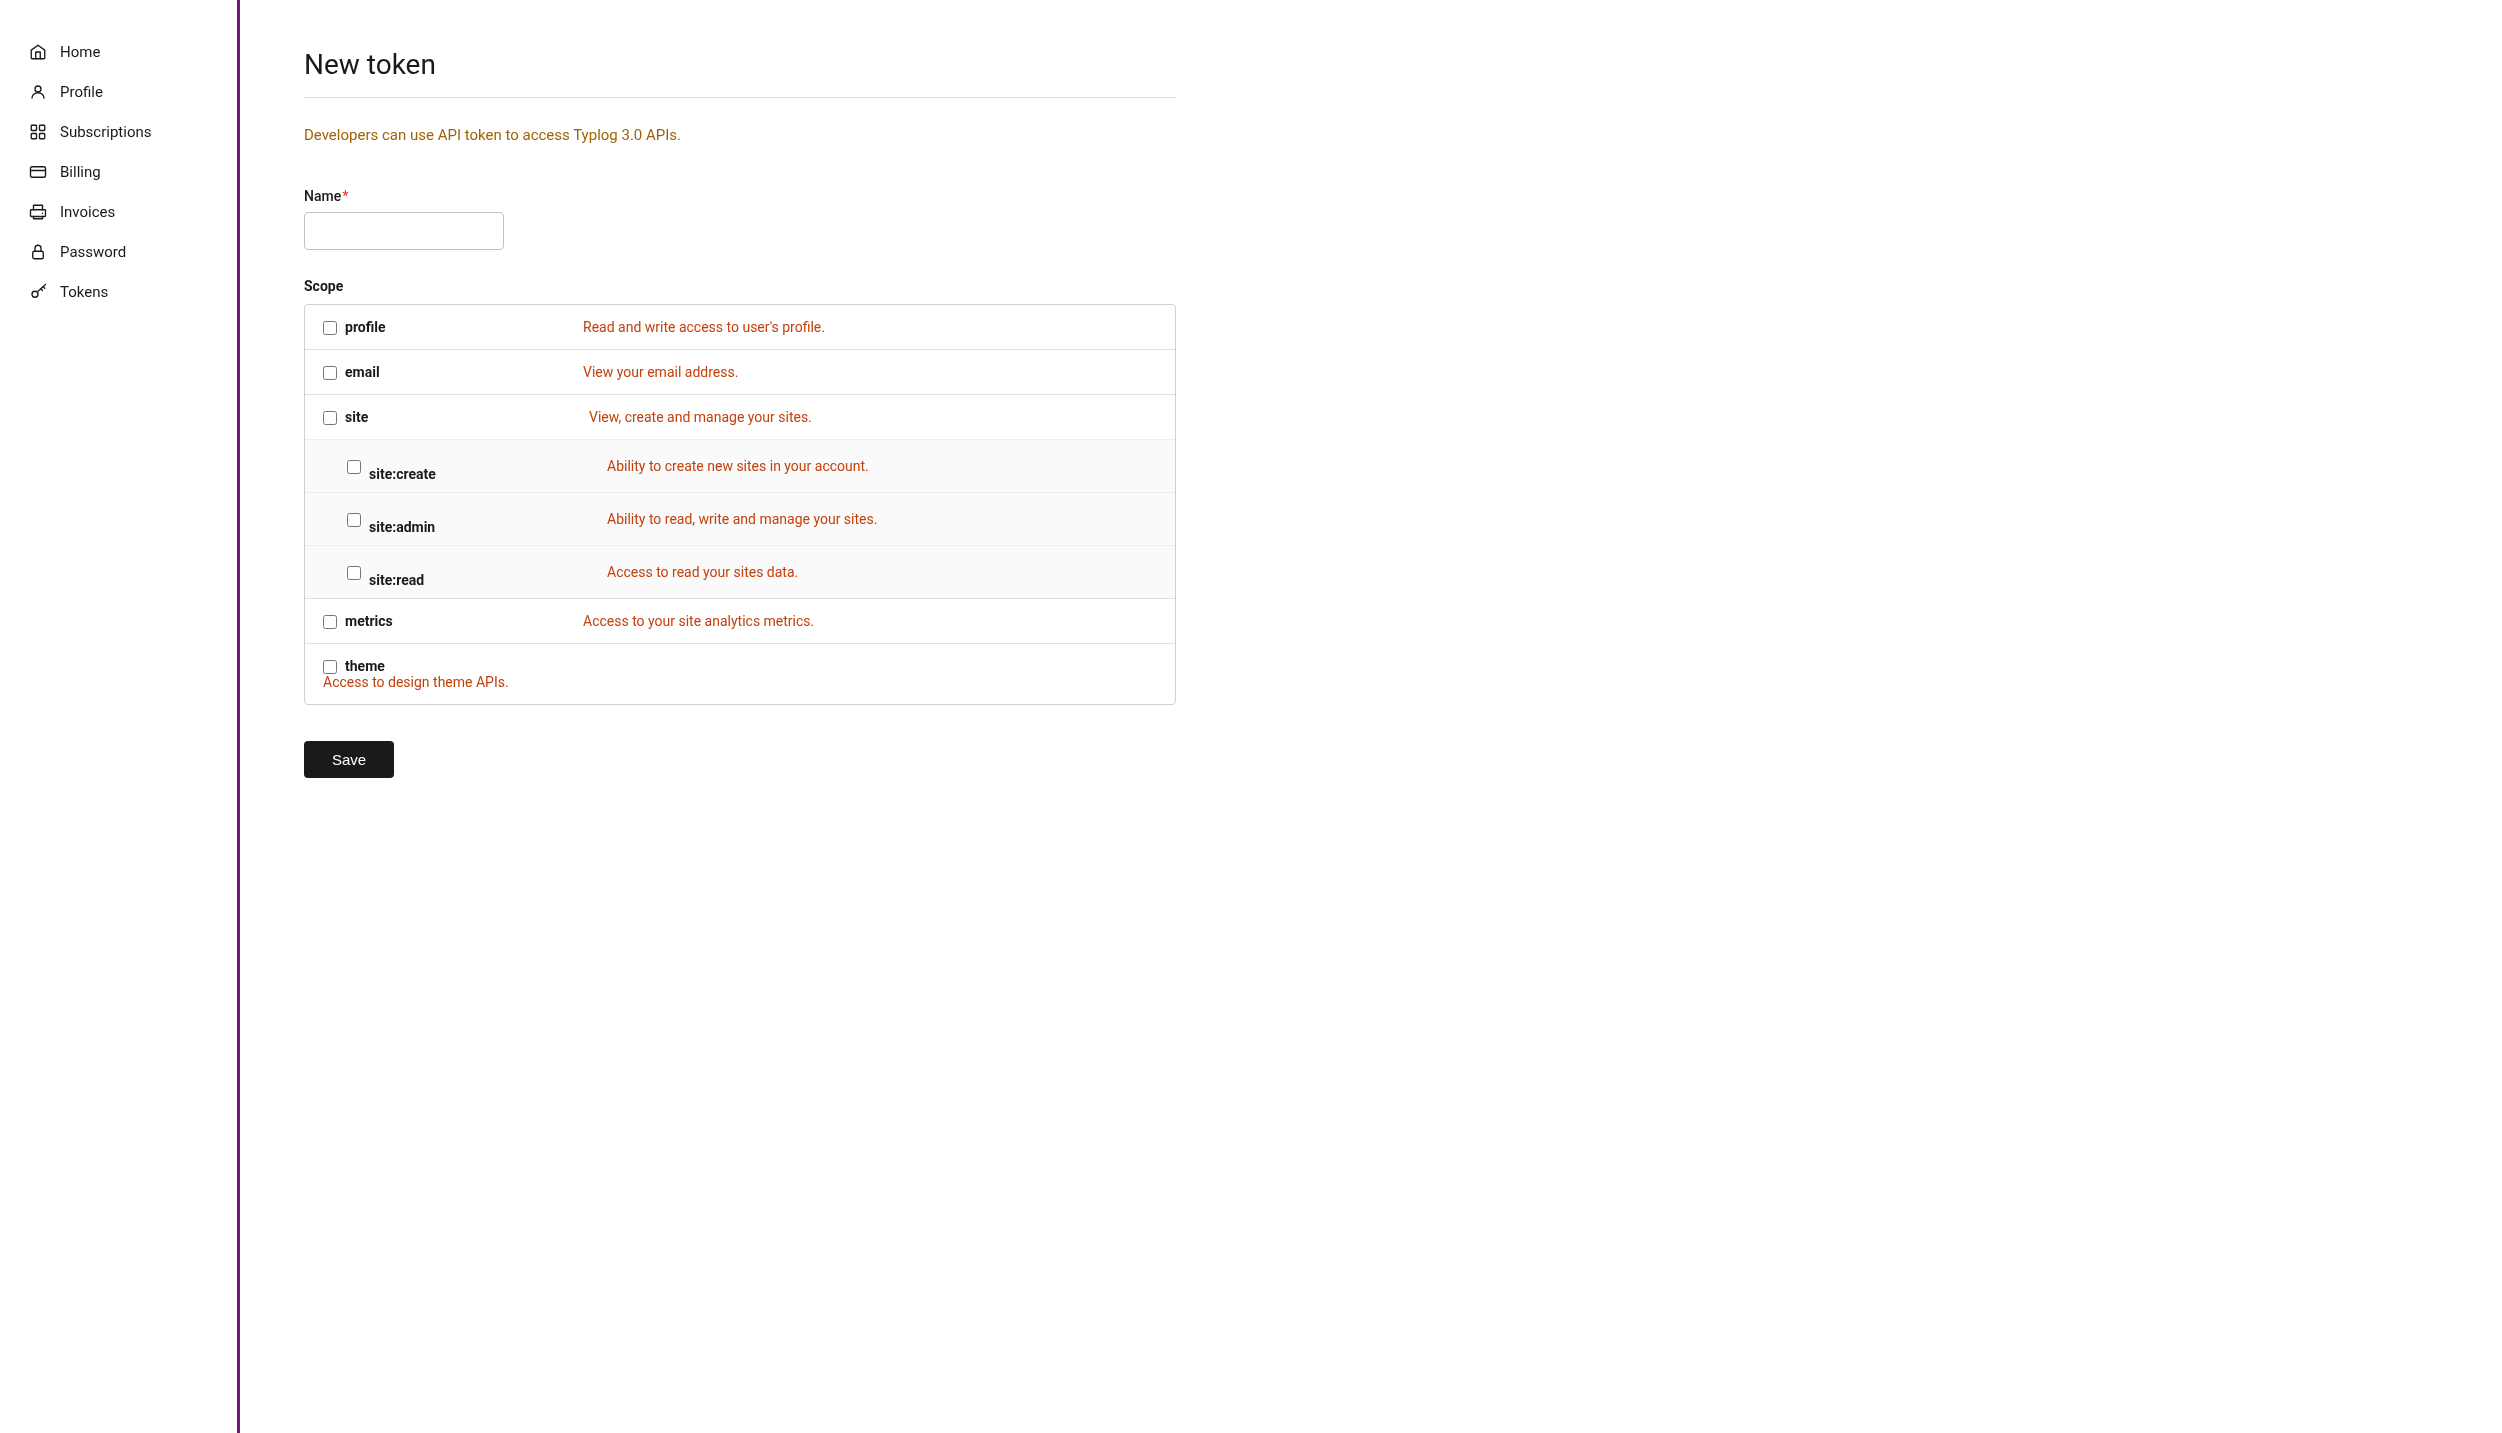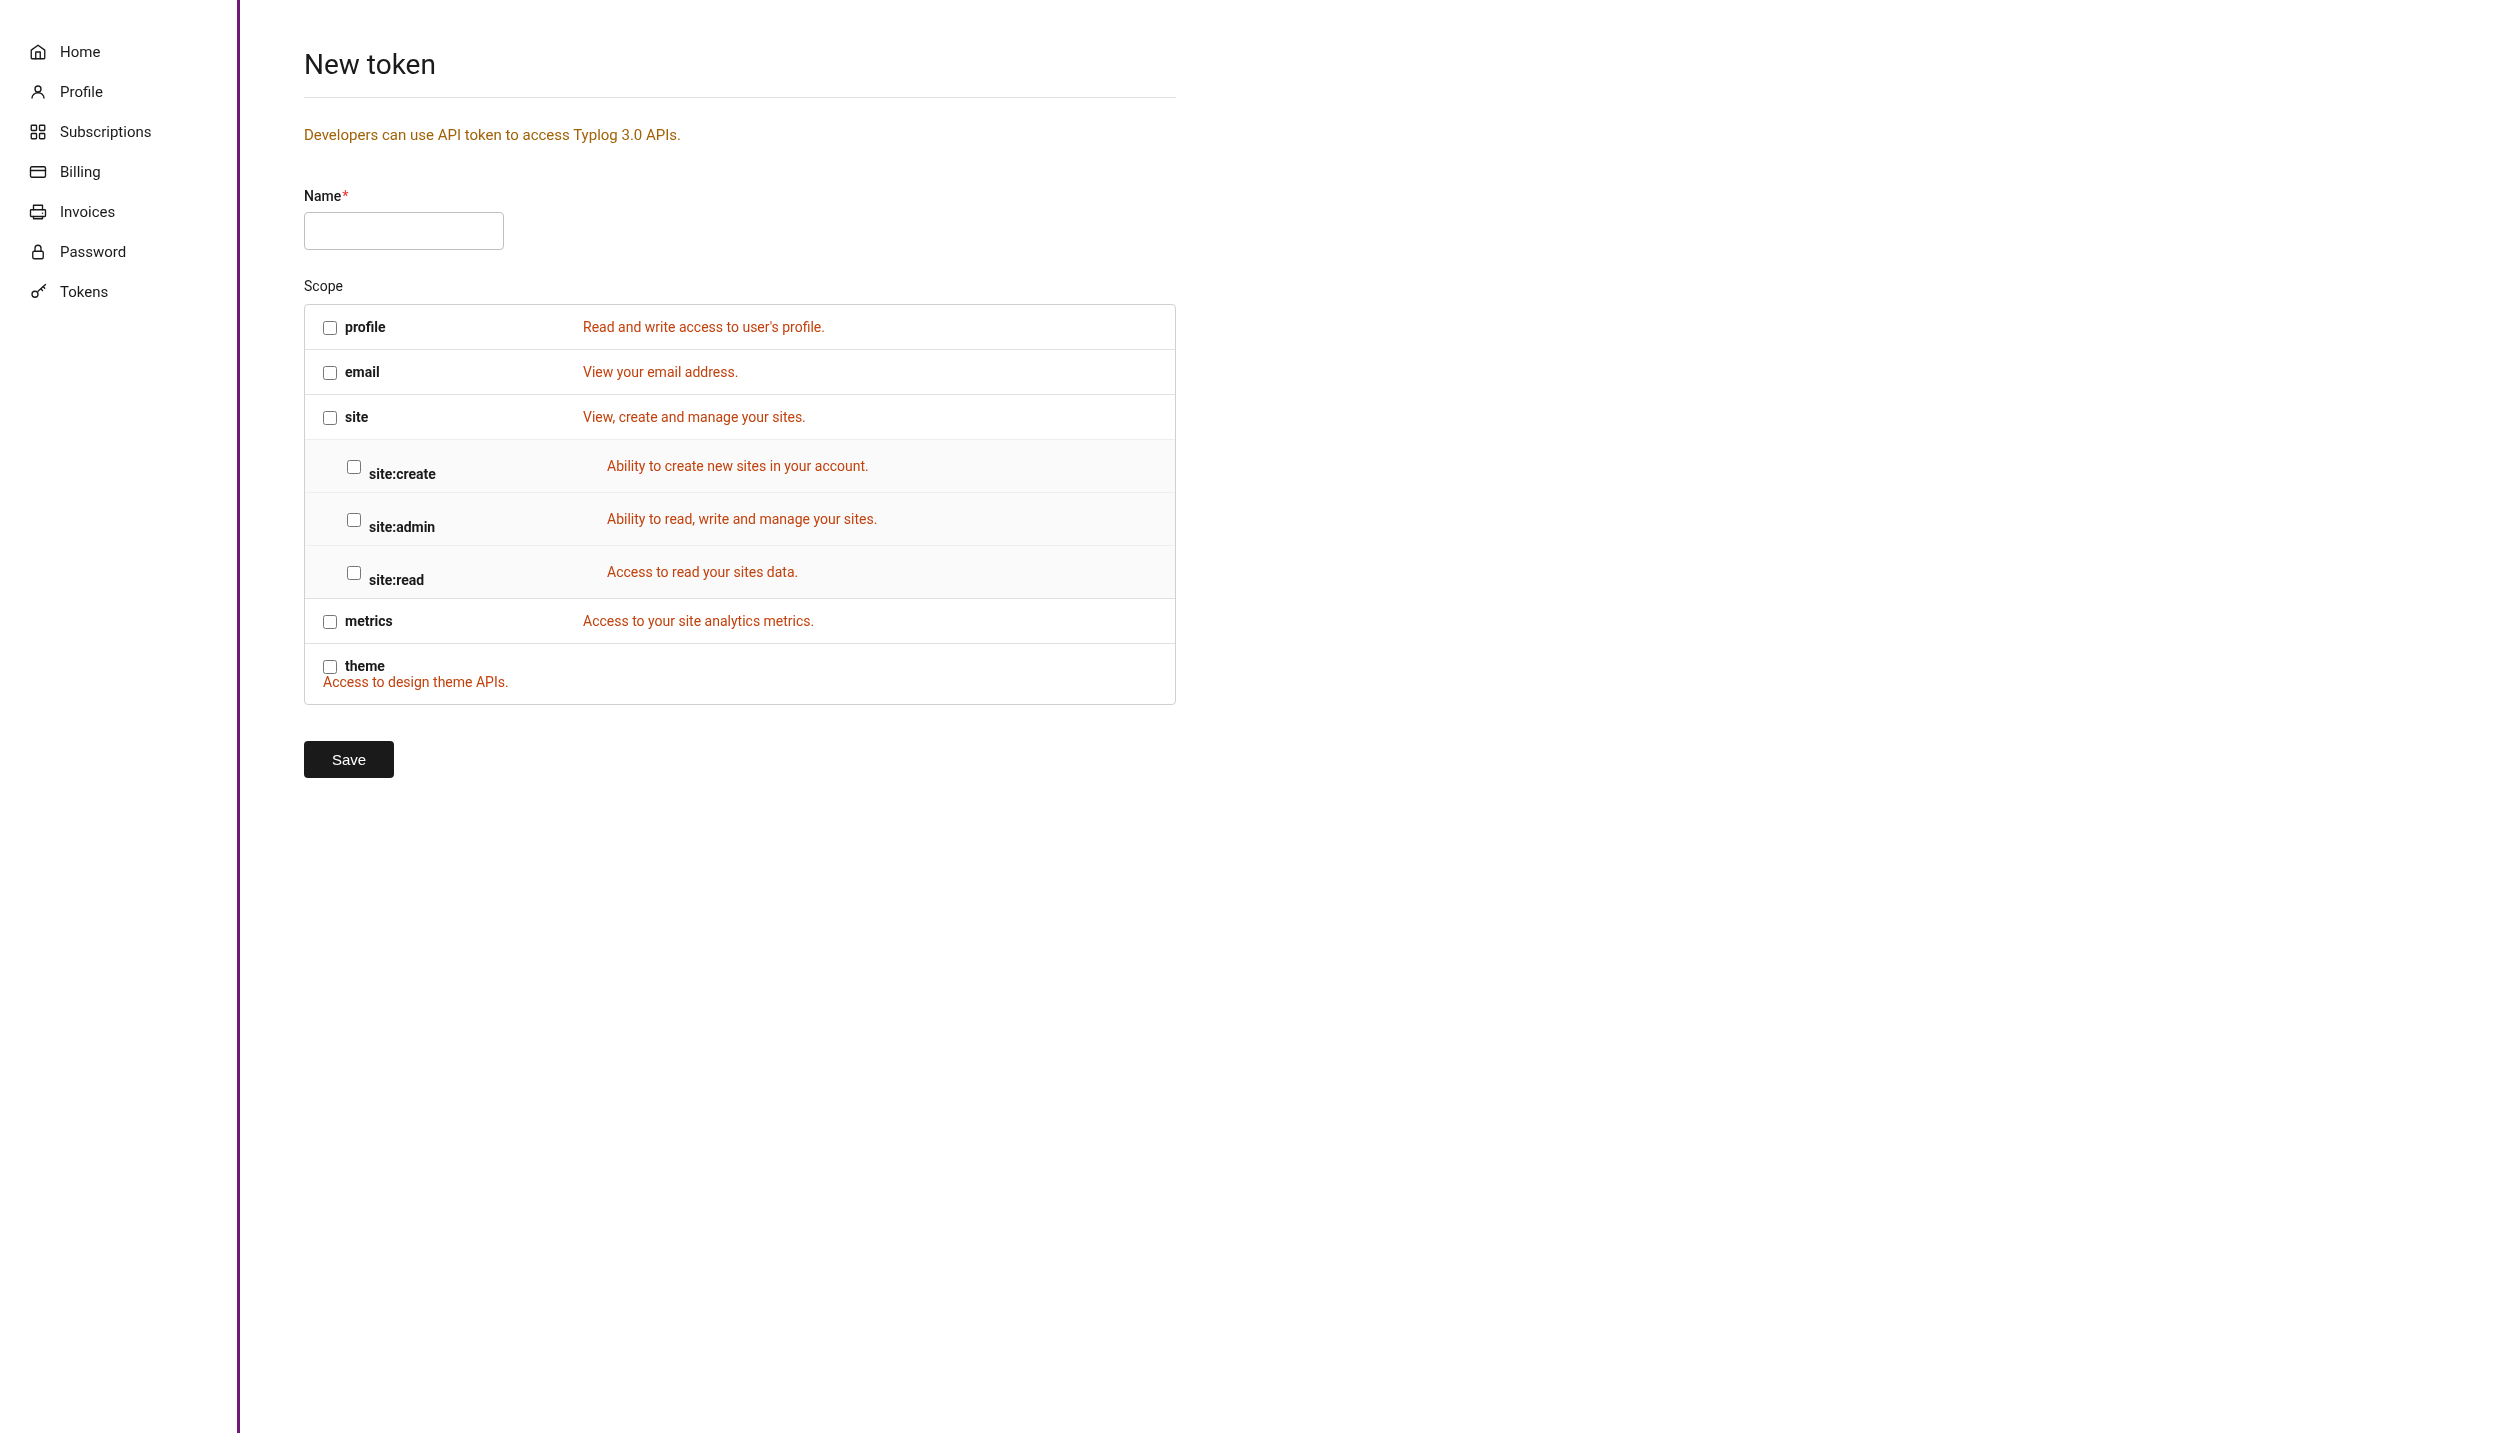--- a/index.html
+++ b/index.html
@@ -92,21 +92,21 @@
       border: 1px solid #c0c0c0;
       border-radius: 4px;
       padding: 0 10px;
       font-size: 14px;
       outline: none;
       margin-bottom: 28px;
     }
 
     .scope-label {
       font-size: 14px;
-      font-weight: 400;
+      font-weight: 700;
       color: #1a1a1a;
       margin-bottom: 10px;
       display: block;
     }
 
     .scope-table {
       border: 1px solid #d0d0d0;
       border-radius: 4px;
       width: 100%;
       max-width: 920px;
@@ -167,21 +167,21 @@
     }
 
     .site-group:last-child {
       border-bottom: none;
     }
 
     .site-main-row {
       display: flex;
       align-items: flex-end;
       padding: 14px 18px;
-      gap: 0;
+      gap: 6px;
     }
 
     .site-sub-rows {
       background: #fafafa;
     }
 
     .site-sub-row {
       display: flex;
       align-items: center;
       padding: 10px 18px 10px 42px;

